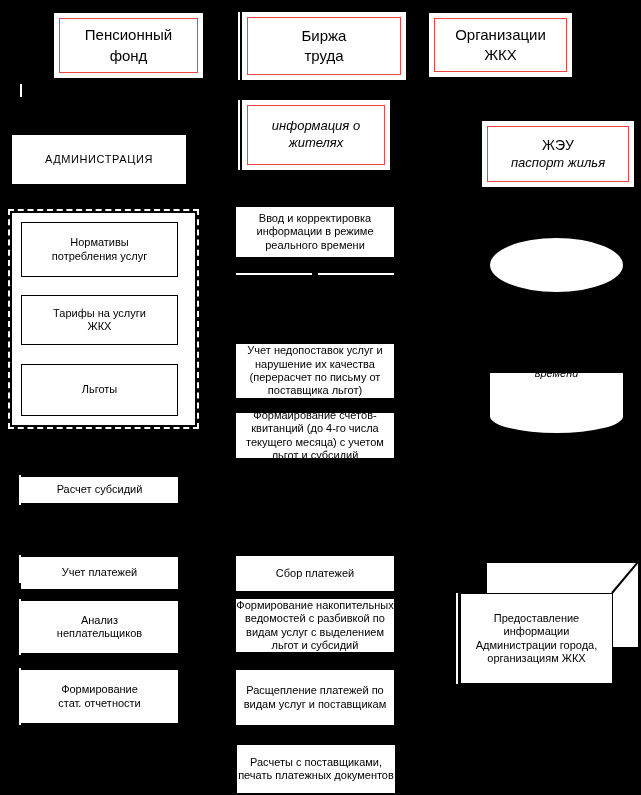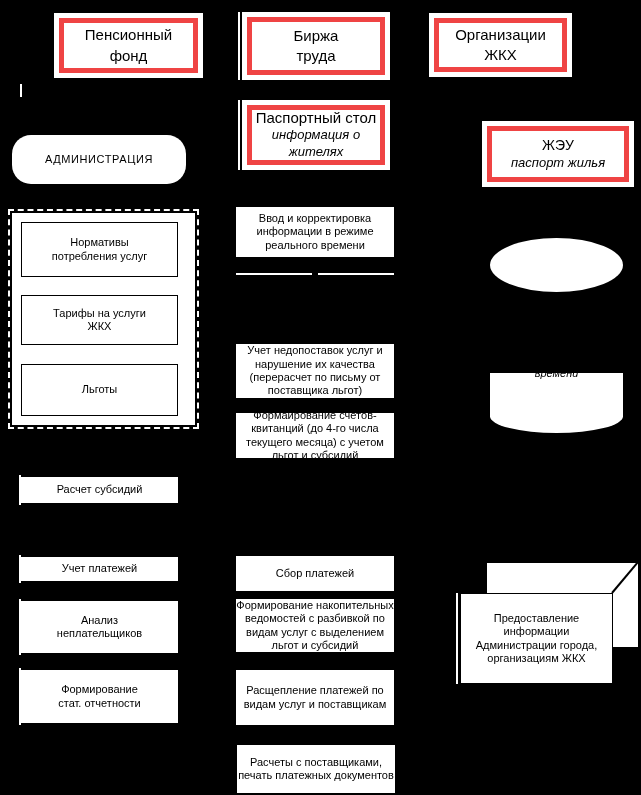--- a/index.html
+++ b/index.html
@@ -23,21 +23,21 @@
     text-align: center;
     white-space: pre-line;
     font-size: 11px;
     line-height: 1.22;
     box-sizing: border-box;
   }
   .bordered { border: 1px solid #000; }
   .dbox { position: absolute; background: #fff; box-sizing: border-box; }
   .dbox .inner {
     position: absolute; inset: 5px;
-    border: 5px solid #ef4444;
+    border: 1px solid #ef4444;
     display: flex; flex-direction: column;
     align-items: center; justify-content: center;
     text-align: center; white-space: pre-line;
   }
   .big { font-size: 15px; line-height: 1.35; }
   .title-lg { font-size: 15px; line-height: 1.2; }
   .title-md { font-size: 14px; line-height: 1.3; }
   .subtitle { font-style: italic; font-size: 13px; line-height: 1.3; }
   .caps { font-size: 11px; letter-spacing: 0.6px; }
   .dashed-group {
@@ -75,38 +75,37 @@
 <body>
 
 <div id="canvas">
 
   <div class="dbox" style="left:54px; top:13px; width:149px; height:65px;">
     <div class="inner big">Пенсионный
 фонд</div>
   </div>
 
   <div class="vline" style="left:238px; top:12px; height:68px;"></div>
-  <div class="dbox" style="left:242px; top:12px; width:148px; height:68px;">
+  <div class="dbox" style="left:242px; top:12px; width:164px; height:68px;">
     <div class="inner big">Биржа
 труда</div>
   </div>
 
   <div class="dbox" style="left:429px; top:13px; width:143px; height:64px;">
     <div class="inner big">Организации
 ЖКХ</div>
   </div>
 
   <div class="vline" style="left:20px; top:84px; height:13px;"></div>
 
-  <div class="box caps" style="left:12px; top:135px; width:174px; height:49px;border-radius:19px;">АДМИНИСТРАЦИЯ</div>
+  <div class="box caps" style="left:12px; top:135px; width:174px; height:49px;">АДМИНИСТРАЦИЯ</div>
 
   <div class="vline" style="left:238px; top:100px; height:70px;"></div>
   <div class="dbox" style="left:242px; top:100px; width:148px; height:70px;">
     <div class="inner">
-      <div class="title-lg">Паспортный стол</div>
       <div class="subtitle">информация о жителях</div>
     </div>
   </div>
 
   <div class="dbox" style="left:482px; top:121px; width:152px; height:66px;">
     <div class="inner">
       <div class="title-md">ЖЭУ</div>
       <div class="subtitle">паспорт жилья</div>
     </div>
   </div>
@@ -116,21 +115,21 @@
 потребления услуг</div>
     <div class="box bordered" style="left:9px; top:82px; width:157px; height:50px;">Тарифы на услуги
 ЖКХ</div>
     <div class="box bordered" style="left:9px; top:151px; width:157px; height:52px;">Льготы</div>
   </div>
 
   <div class="vline" style="left:19px; top:475px; height:30px;"></div>
   <div class="box" style="left:21px; top:477px; width:157px; height:26px;">Расчет субсидий</div>
 
   <div class="vline" style="left:19px; top:555px; height:28px;"></div>
-  <div class="box" style="left:21px; top:557px; width:157px; height:24px;">Учет платежей</div>
+  <div class="box" style="left:21px; top:557px; width:157px; height:32px;">Учет платежей</div>
 
   <div class="vline" style="left:19px; top:599px; height:56px;"></div>
   <div class="box" style="left:21px; top:601px; width:157px; height:52px;">Анализ
 неплательщиков</div>
 
   <div class="vline" style="left:19px; top:668px; height:57px;"></div>
   <div class="box" style="left:21px; top:670px; width:157px; height:53px;">Формирование
 стат. отчетности</div>
 
   <div class="box" style="left:236px; top:207px; width:158px; height:50px;">Ввод и корректировка

